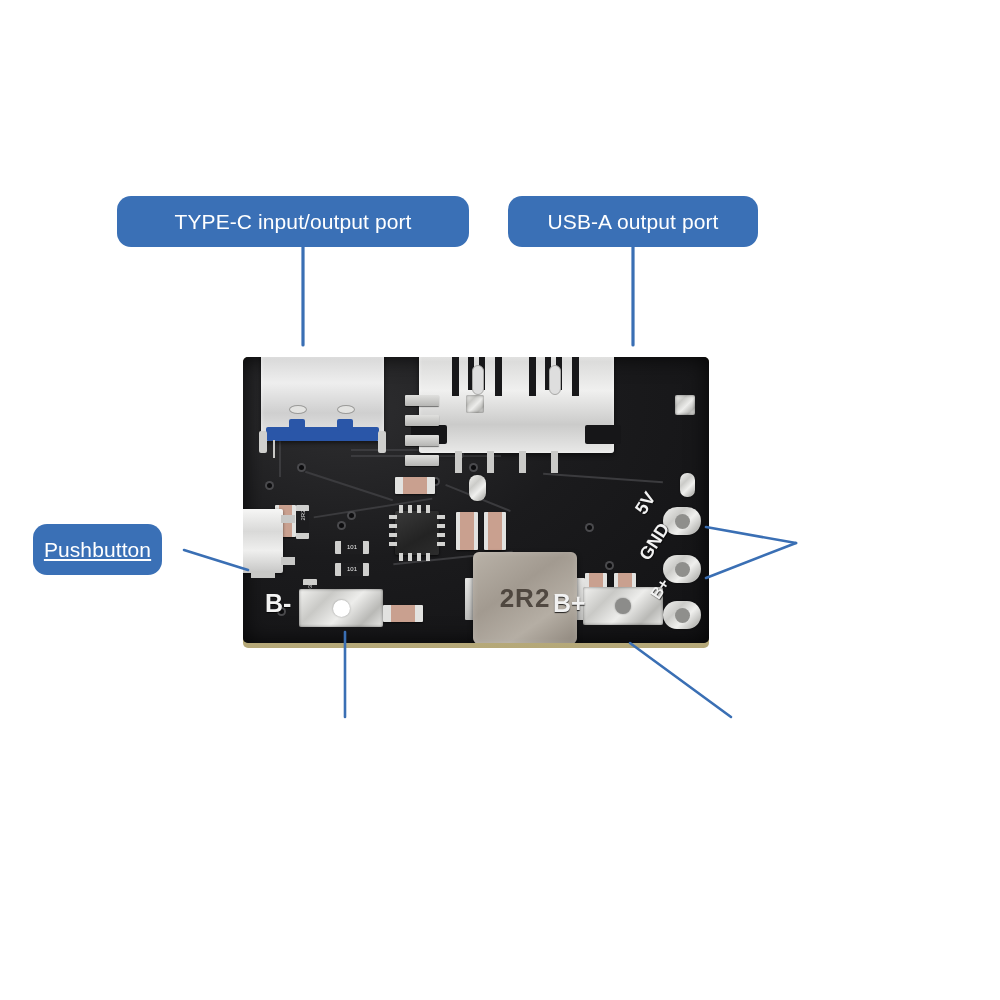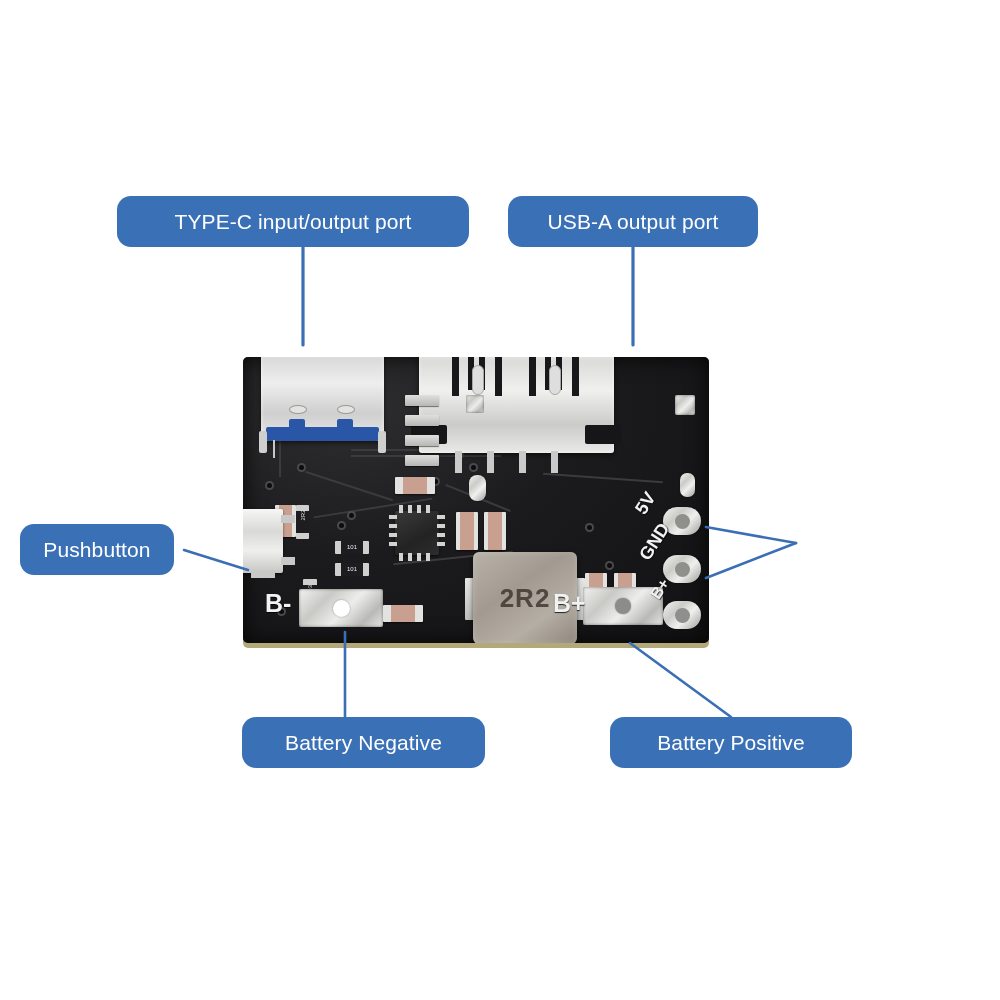--- a/index.html
+++ b/index.html
@@ -302,26 +302,20 @@
   </div>
 
   <div class="callout" style="left:117px;top:196px;width:352px;height:51px;">
     <span>TYPE-C input/output port</span>
   </div>
 
   <div class="callout" style="left:508px;top:196px;width:250px;height:51px;">
     <span>USB-A output port</span>
   </div>
 
-  <div class="callout" style="left:20px;top:524px;width:154px;height:51px;">
+  <div class="callout" style="left:33px;top:524px;width:129px;height:51px;text-decoration:underline;">
     <span>Pushbutton</span>
   </div>
 
 
-  <div class="callout" style="left:242px;top:717px;width:243px;height:51px;">
-    <span>Battery Negative</span>
-  </div>
-
-  <div class="callout" style="left:610px;top:717px;width:242px;height:51px;">
-    <span>Battery Positive</span>
-  </div>
+
 
 </div>
 
 </body></html>

